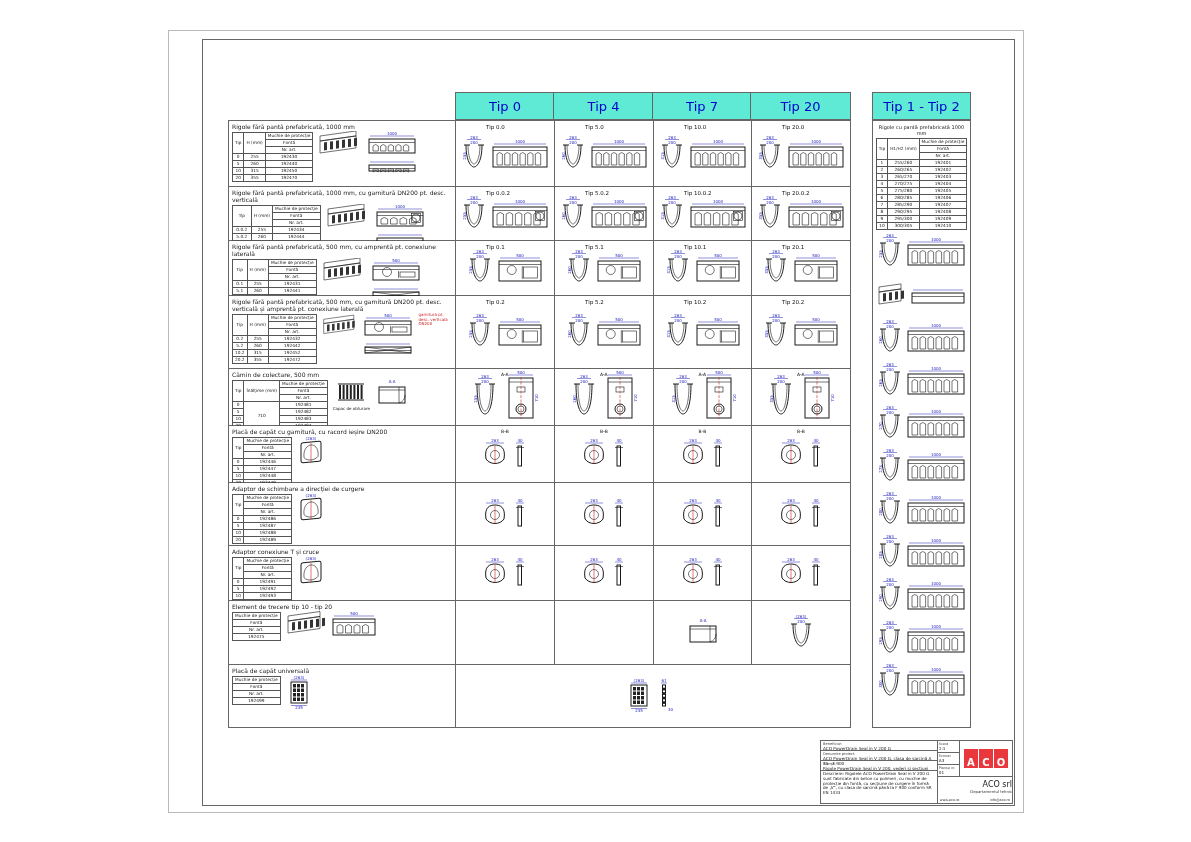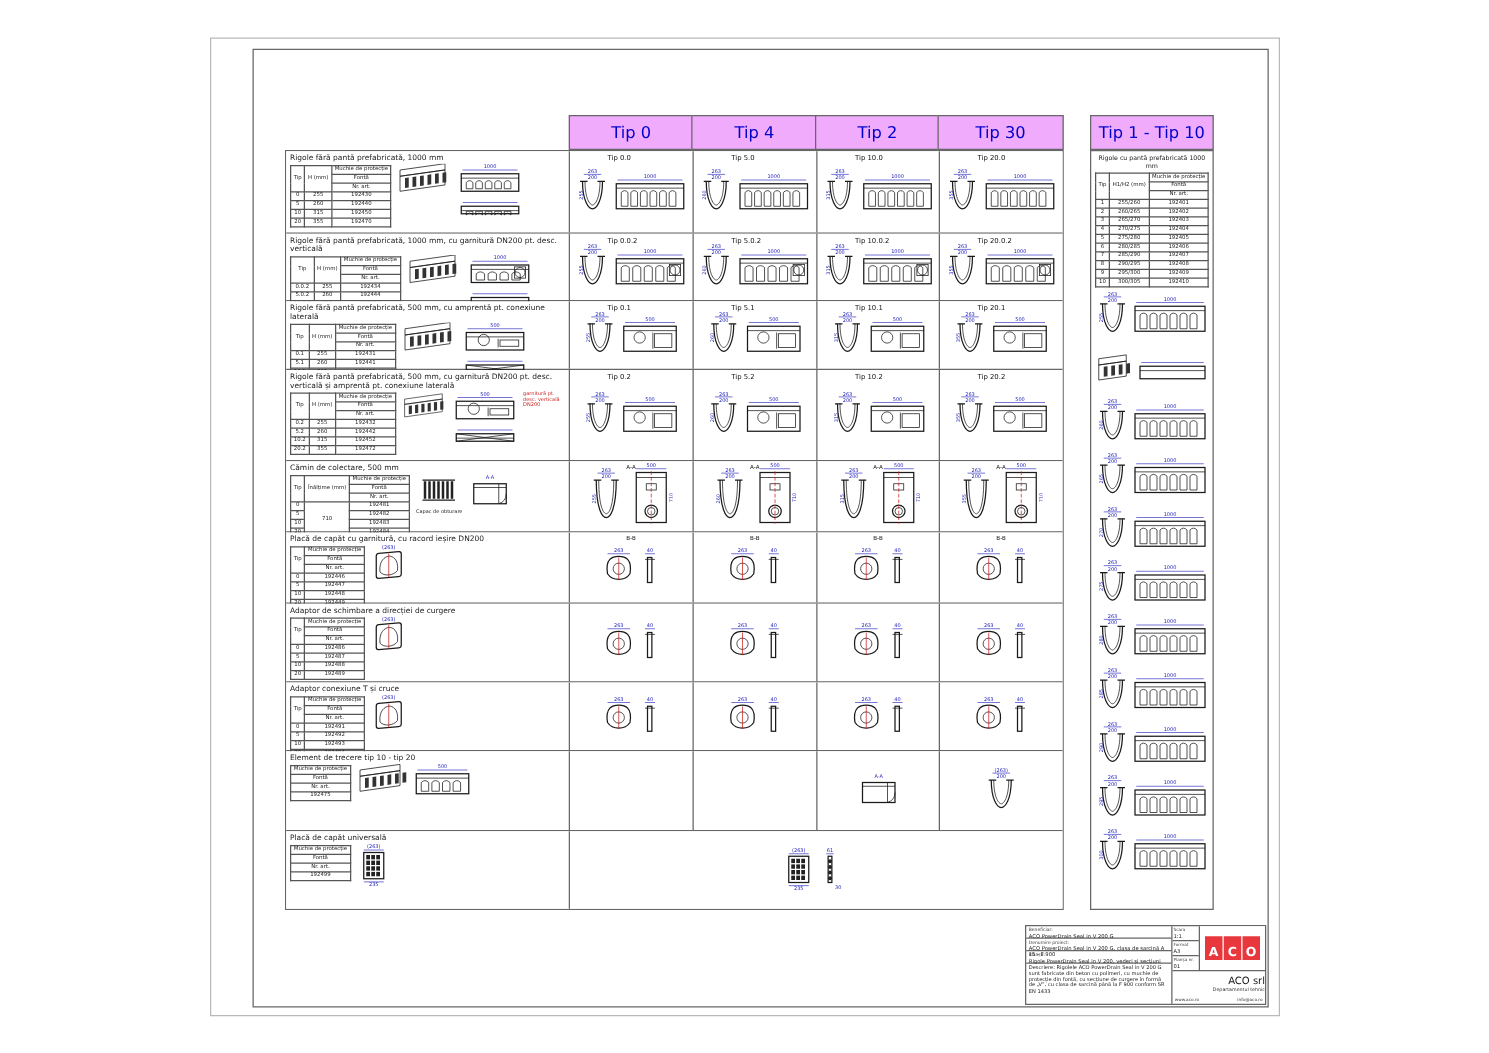--- a/index.html
+++ b/index.html
@@ -2,21 +2,21 @@
 <html><head>
 <meta charset="utf-8">
 <style>
   html,body{margin:0;padding:0}
   body{width:1191px;height:842px;background:#fff;position:relative;
        font-family:"DejaVu Sans","Liberation Sans",sans-serif;color:#1a1a1a;overflow:hidden}
   .abs{position:absolute}
   #paper{left:168px;top:30px;width:854px;height:781px;border:1px solid #b9b9b9}
   #frame{left:202px;top:39px;width:811px;height:765px;border:1px solid #666}
   .hdr{top:92px;height:26px;border:1px solid #666;color:#0000cc;font-size:13px;
-       display:flex;align-items:center;justify-content:center;background:#f0abfc}
+       display:flex;align-items:center;justify-content:center;background:#5eead4}
   #grid{left:228px;top:120px;width:621px;height:606px;border:1px solid #666}
   .grow{position:absolute;left:0;width:621px;display:flex;box-sizing:border-box;border-bottom:1px solid #666;background:#fff}
   .grow:last-child{border-bottom:none}
   .ginfo{width:227px;box-sizing:border-box;border-right:1px solid #666;padding:2px 3px;position:relative}
   .gtitle{font-size:6px;line-height:7px;margin-bottom:1px}
   .gbody{display:flex;gap:5px;align-items:flex-start}
   table.gt{border-collapse:collapse;text-align:center;margin-top:1px}
   .gt td,.gt th{border:0.5px solid #555;padding:0 2px;font-weight:normal;font-size:4.3px;line-height:6px;height:6px;white-space:nowrap}
   .cell{box-sizing:border-box;position:relative;display:flex;align-items:center;justify-content:center;gap:4px}
   .c1,.c2,.c3{border-left:1px solid #666}
@@ -58,23 +58,23 @@
   .tb-co .row{position:absolute;bottom:1px;left:2px;right:2px;display:flex;justify-content:space-between;font-size:3.4px;color:#333}
 </style>
 </head>
 <body>
 
 <div id="paper" class="abs"></div>
 <div id="frame" class="abs"></div>
 
 <div class="hdr abs" style="left:455px;width:98px">Tip 0</div>
 <div class="hdr abs" style="left:553px;width:99px">Tip 4</div>
-<div class="hdr abs" style="left:652px;width:98px">Tip 2</div>
-<div class="hdr abs" style="left:750px;width:99px">Tip 30</div>
-<div class="hdr abs" id="rp-hdr">Tip 1 - Tip 10</div>
+<div class="hdr abs" style="left:652px;width:98px">Tip 7</div>
+<div class="hdr abs" style="left:750px;width:99px">Tip 20</div>
+<div class="hdr abs" id="rp-hdr">Tip 1 - Tip 2</div>
 
 <div id="grid" class="abs">
     <div class="grow" style="top:0px;height:66px">
            <div class="ginfo">
         <div class="gtitle">Rigole fără pantă prefabricată, 1000 mm</div>
         <div class="gbody">
           <table class="gt">
             <tbody>
               <tr>
                 <th rowspan="3">Tip</th>

